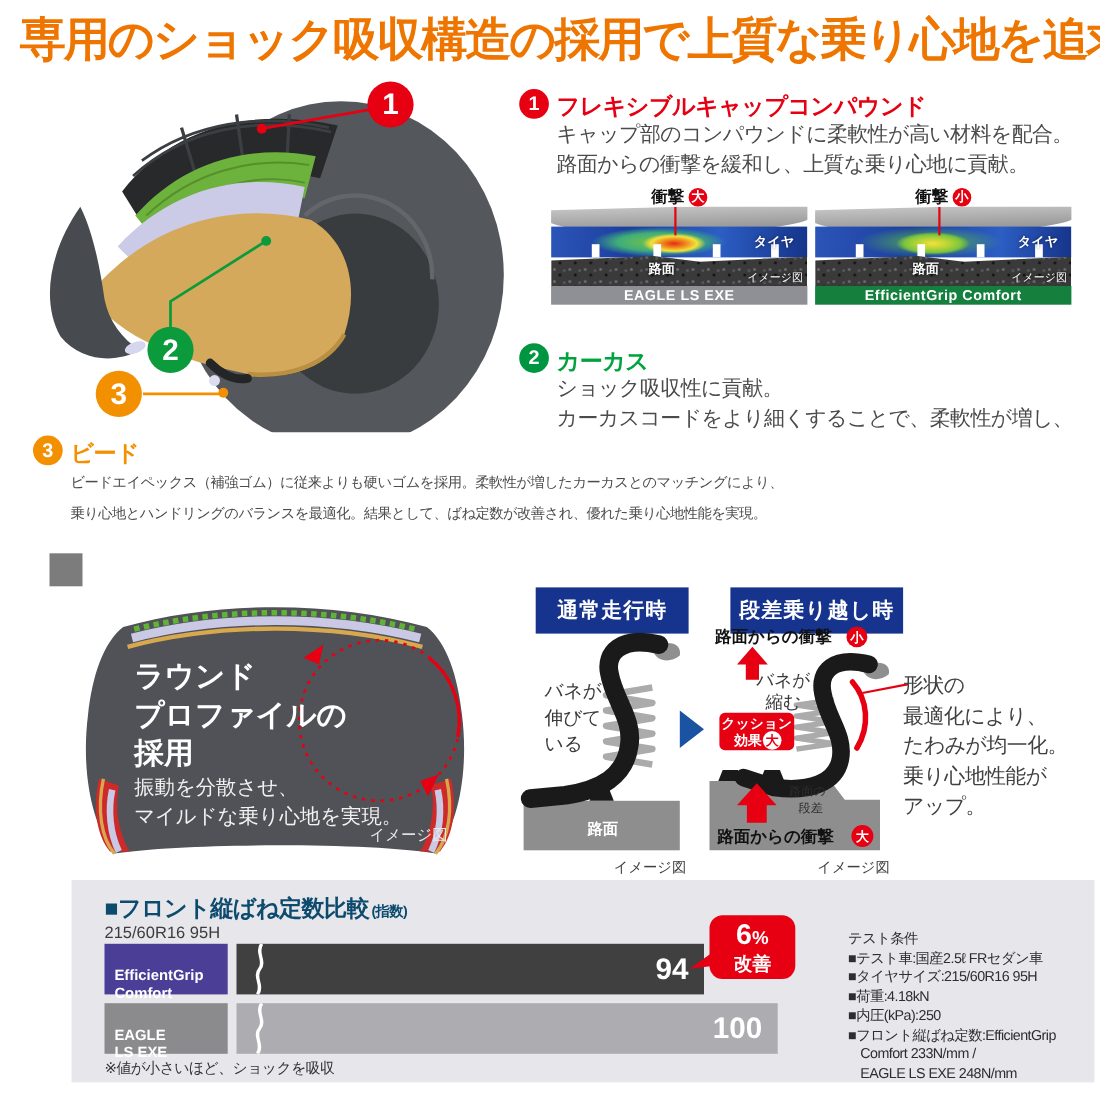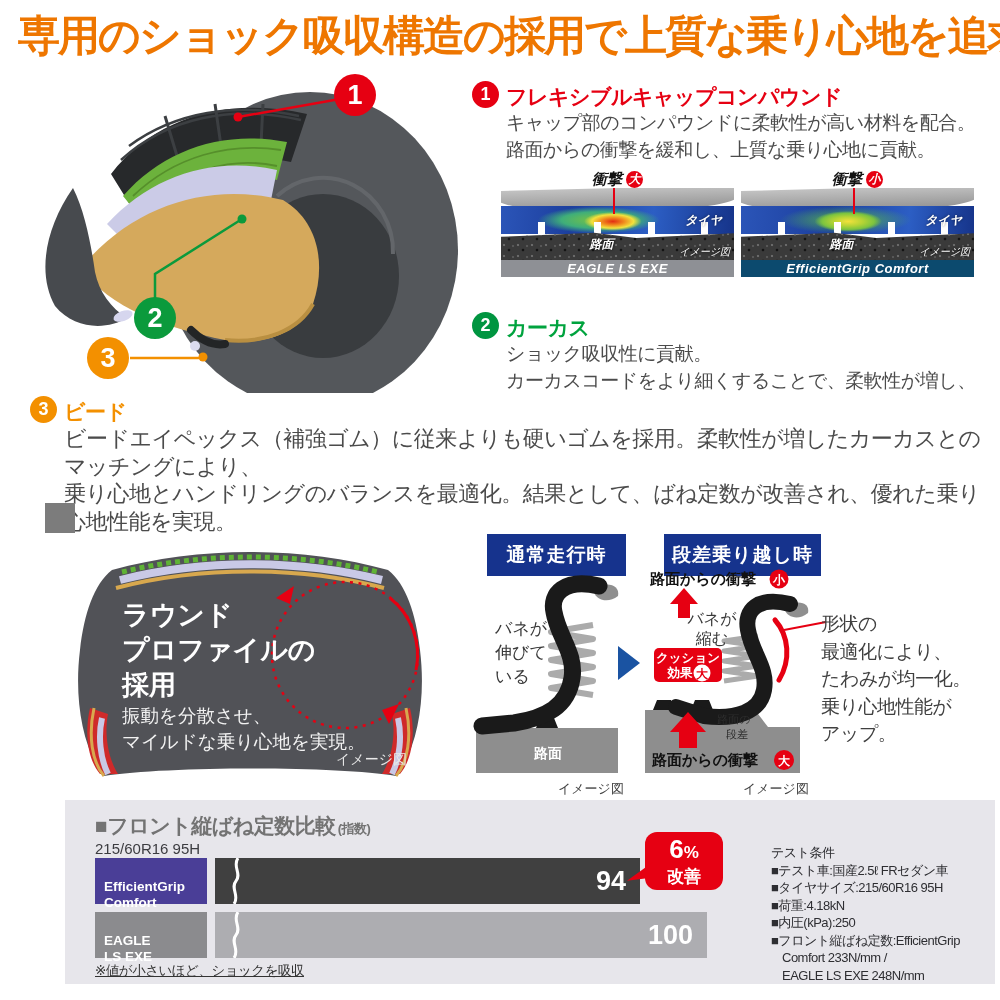--- a/index.html
+++ b/index.html
@@ -26,24 +26,24 @@
   .fc1{left:472px;top:81px;background:#e60012;}
   .fc2{left:472px;top:312px;background:#009540;}
   .fc3{left:30px;top:396px;background:#f39000;}
   .feat-heading{position:absolute;font-size:21px;font-weight:bold;letter-spacing:-0.5px;}
   .h1{left:506px;top:83px;color:#e60012;}
   .h2{left:506px;top:314px;color:#00a33e;}
   .h3{left:64px;top:398px;color:#f39000;}
   .feat-body{position:absolute;font-size:19px;line-height:27px;color:#4b4b4b;letter-spacing:-0.5px;}
   .b1{left:506px;top:109px;width:490px;}
   .b2{left:506px;top:340px;width:490px;}
-  .b3{left:64px;top:425px;width:930px;font-size:22px;line-height:27.5px;}
-
-  
-  .sim{position:absolute;top:171px;width:233px;font-style:italic;}
+  .b3{left:64px;top:425px;width:930px;font-size:13px;line-height:27.5px;}
+
+  
+  .sim{position:absolute;top:171px;width:233px;}
   .sim-l{left:501px;} .sim-r{left:741px;}
   .sim-impact{height:17px;display:flex;align-items:center;justify-content:center;gap:4px;
               font-size:15px;font-weight:bold;color:#111;}
   .lvl{width:17px;height:17px;border-radius:50%;background:#e60012;color:#fff;font-size:12px;
        display:flex;align-items:center;justify-content:center;font-weight:bold;}
   .sim-pic{position:relative;height:72px;overflow:hidden;background:#fff;}
   .sim-tireband{position:absolute;left:-4px;right:-4px;top:0;height:24px;
                 background:linear-gradient(180deg,#c2c2c2,#8f8f8f);
                 border-radius:0 0 45% 60%/0 0 55% 70%;transform:rotate(-1.5deg);}
   .sim-heat{position:absolute;left:0;right:0;top:18px;height:28px;}
@@ -64,21 +64,21 @@
      clip-path:polygon(0 20%,40% 6%,58% 24%,100% 8%,100% 100%,0 100%);}
   .sim-pointer{position:absolute;left:48%;top:0;width:2px;height:26px;background:#e60012;}
   .sim-tire-label{position:absolute;right:12px;top:24px;color:#fff;font-size:12px;font-weight:bold;
                   text-shadow:0 0 3px rgba(0,0,0,.6);}
   .sim-road-label{position:absolute;left:38%;top:48px;color:#fff;font-size:12px;font-weight:bold;
                   text-shadow:0 0 3px #000;}
   .sim-caption{position:absolute;right:4px;bottom:1px;color:#fff;font-size:10px;
                text-shadow:0 0 3px #000;}
   .sim-name{height:17px;display:flex;align-items:center;justify-content:center;color:#fff;
             font-size:13px;font-weight:bold;letter-spacing:0.5px;}
-  .name-gray{background:#8e9095;} .name-indigo{background:#0c4a6e;}
+  .name-gray{background:#8e9095;} .name-indigo{background:#15803d;}
 
   
   .sw-marker{position:absolute;left:45px;top:503px;width:30px;height:30px;background:#7c7c7c;}
   .sw-heading{position:absolute;left:84px;top:503px;font-size:25px;font-weight:bold;color:#4b4b4d;
               line-height:30px;letter-spacing:-0.5px;}
   .sw-svg{position:absolute;left:38px;top:538px;}
 
   .blue-header{position:absolute;top:534px;height:42px;background:#16338d;color:#fff;
                font-size:19px;font-weight:bold;display:flex;align-items:center;justify-content:center;
                letter-spacing:1px;}
@@ -86,36 +86,36 @@
   .diag{position:absolute;top:566px;}
   .diag-l{left:452px;} .diag-r{left:638px;}
   .blue-arrow{position:absolute;left:618px;top:646px;width:0;height:0;
               border-top:17px solid transparent;border-bottom:17px solid transparent;
               border-left:22px solid #1a53a2;}
   .result{position:absolute;left:821px;top:610px;width:175px;font-size:19px;line-height:27.5px;
           color:#404040;letter-spacing:-0.5px;}
 
   
   .panel{position:absolute;left:65px;top:800px;width:930px;height:184px;background:#e7e6eb;}
-  .chart-title{position:absolute;left:30px;top:12px;font-size:21px;font-weight:bold;color:#737373;
+  .chart-title{position:absolute;left:30px;top:12px;font-size:21px;font-weight:bold;color:#0c4a6e;
                letter-spacing:-0.5px;}
   .chart-title-note{font-size:13px;font-weight:bold;margin-left:2px;}
   .chart-sub{position:absolute;left:30px;top:40px;font-size:15px;color:#3c3c40;text-align:center;}
   .bar-row{position:absolute;left:30px;height:46px;}
   .r1{top:58px;} .r2{top:112px;}
   .bar-label{position:absolute;left:0;top:0;width:112px;height:46px;color:#fff;font-size:13.5px;
              font-weight:bold;line-height:16px;padding:21px 0 0 9px;box-sizing:border-box;}
   .label-purple{background:#4a3e97;} .label-gray{background:#8b8b8e;}
   .bar{position:absolute;left:120px;top:0;height:46px;}
   .bar-purple{background:#404040;width:425px;}
   .bar-gray{background:#adadb1;width:492px;}
   .bar-break{position:absolute;left:14px;top:0;}
   .bar-val{position:absolute;right:14px;top:0;height:46px;line-height:46px;color:#fff;
            font-size:27px;font-weight:bold;}
-  .chart-note{position:absolute;left:30px;top:162px;font-size:13.5px;color:#333;letter-spacing:-0.5px;text-decoration:underline;}
+  .chart-note{position:absolute;left:30px;top:162px;font-size:13.5px;color:#333;letter-spacing:-0.5px;}
   .badge{position:absolute;left:580px;top:32px;width:78px;height:58px;background:#e60012;
          border-radius:12px;color:#fff;text-align:center;}
   .badge-pct{font-size:26px;font-weight:bold;line-height:28px;margin-top:3px;}
   .badge-pct .sign{font-size:17px;}
   .badge-word{font-size:17px;font-weight:bold;line-height:20px;}
   .badge-tail{position:absolute;left:-18px;top:30px;width:26px;height:22px;background:#e60012;
               clip-path:polygon(0 85%,100% 0,100% 70%);}
   .testcond{position:absolute;left:706px;top:44px;width:218px;font-size:13px;line-height:17.5px;
             color:#2e2e32;letter-spacing:-0.5px;}
   .tc-indent{padding-left:11px;}

